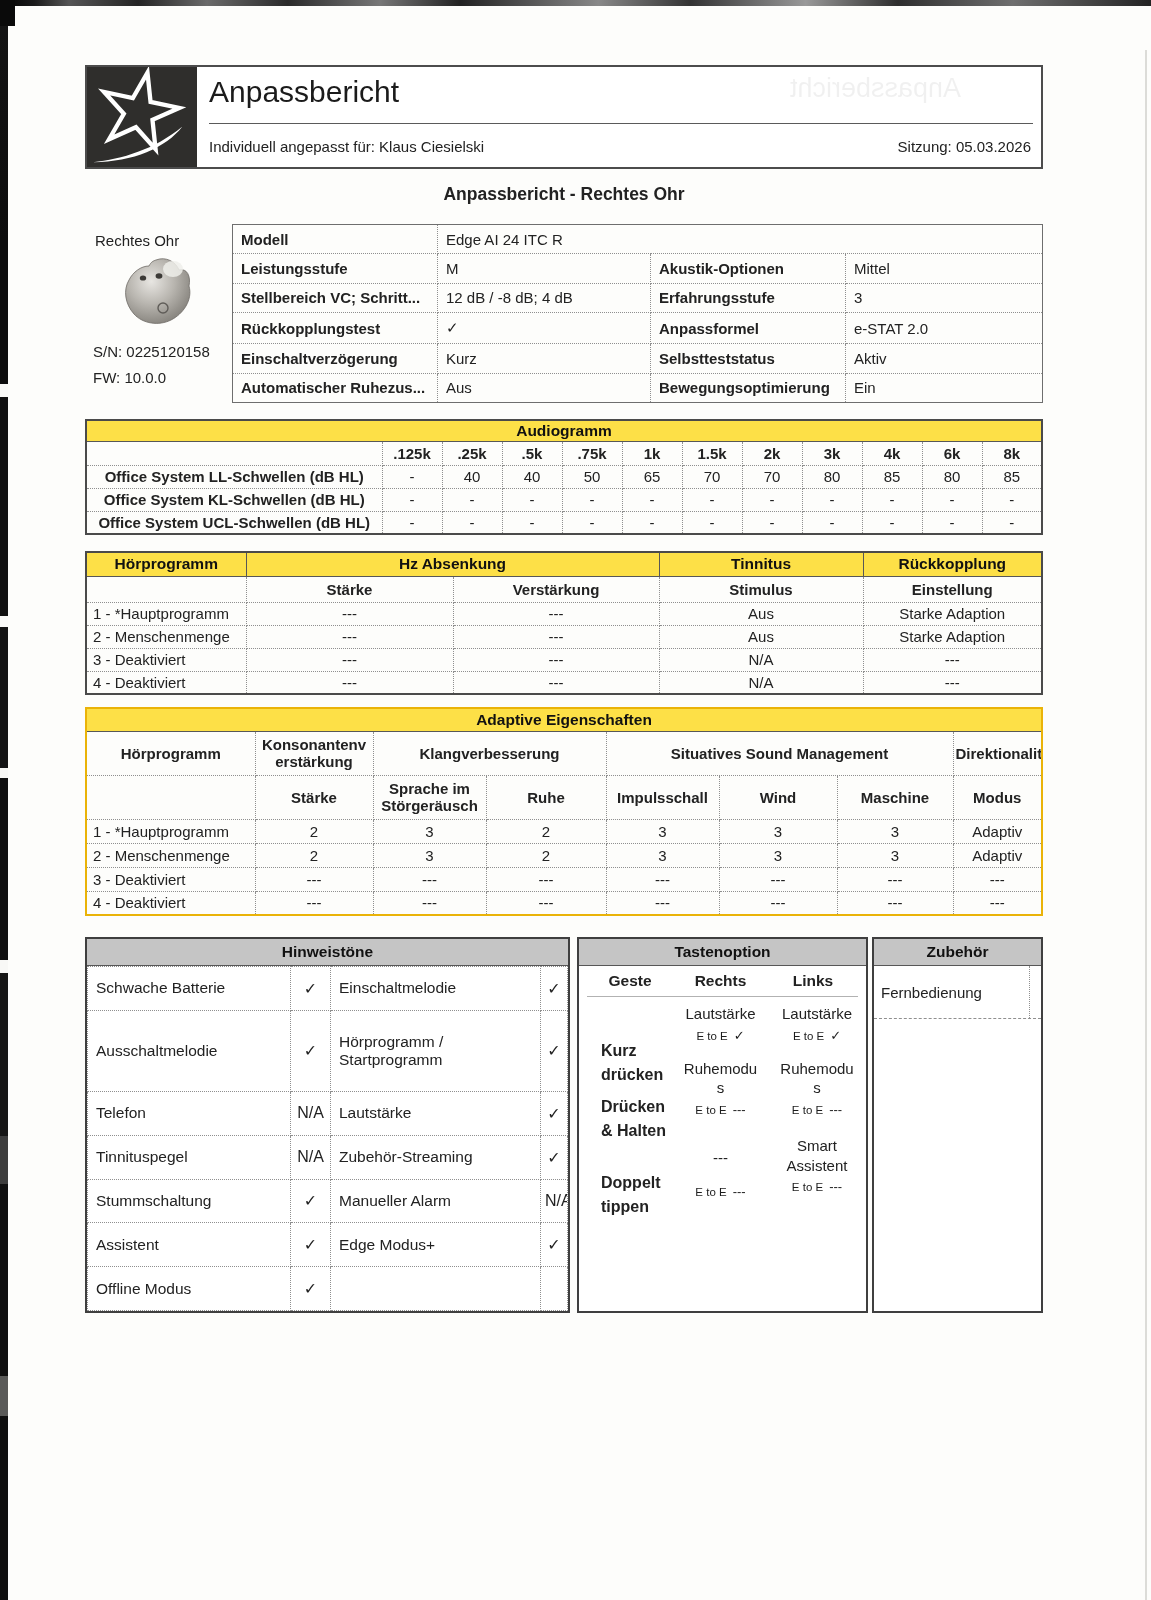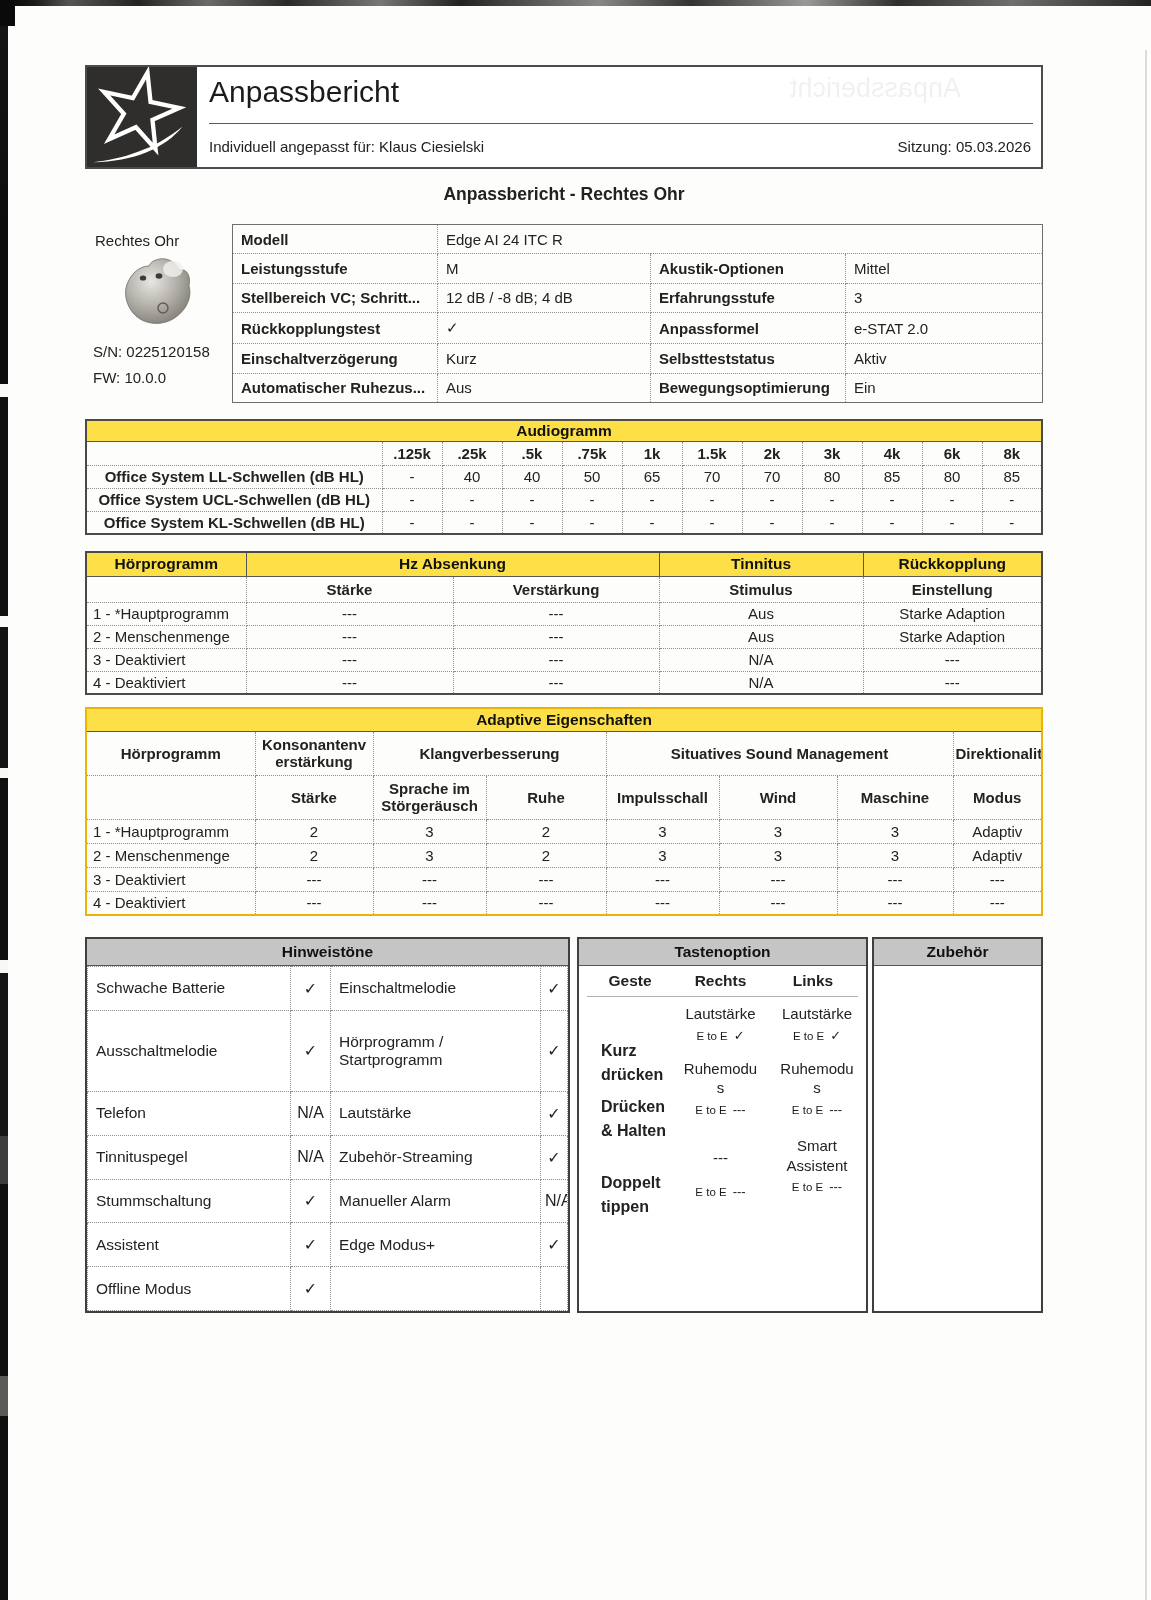--- a/index.html
+++ b/index.html
@@ -234,35 +234,35 @@
         <td>50</td>
         <td>65</td>
         <td>70</td>
         <td>70</td>
         <td>80</td>
         <td>85</td>
         <td>80</td>
         <td>85</td>
       </tr>
       <tr style="height:23px">
+        <td style="font-weight:600">Office System KL-Schwellen (dB HL)</td>
+        <td>-</td>
+        <td>-</td>
+        <td>-</td>
+        <td>-</td>
+        <td>-</td>
+        <td>-</td>
+        <td>-</td>
+        <td>-</td>
+        <td>-</td>
+        <td>-</td>
+        <td>-</td>
+      </tr>
+      <tr style="height:23px">
         <td style="font-weight:600">Office System UCL-Schwellen (dB HL)</td>
-        <td>-</td>
-        <td>-</td>
-        <td>-</td>
-        <td>-</td>
-        <td>-</td>
-        <td>-</td>
-        <td>-</td>
-        <td>-</td>
-        <td>-</td>
-        <td>-</td>
-        <td>-</td>
-      </tr>
-      <tr style="height:23px">
-        <td style="font-weight:600">Office System KL-Schwellen (dB HL)</td>
         <td>-</td>
         <td>-</td>
         <td>-</td>
         <td>-</td>
         <td>-</td>
         <td>-</td>
         <td>-</td>
         <td>-</td>
         <td>-</td>
         <td>-</td>
@@ -499,16 +499,20 @@
       </div>
       <div class="l">
         <div class="main" style="max-width:92px;margin:0 auto;">Smart Assistent</div>
         <div class="sync"><span>E to E</span><span class="sv">---</span></div>
       </div>
     </div>
   </div>
 
   <div id="acc-panel" class="abs panel">
     <div class="panel-band">Zubehör</div>
+    <div class="acc-row">
+      <div class="acc-label">Fernbedienung</div>
+      <div class="acc-sub"></div>
+    </div>
     <div class="acc-fill"></div>
   </div>
 
 </div>
 
 </body></html>

